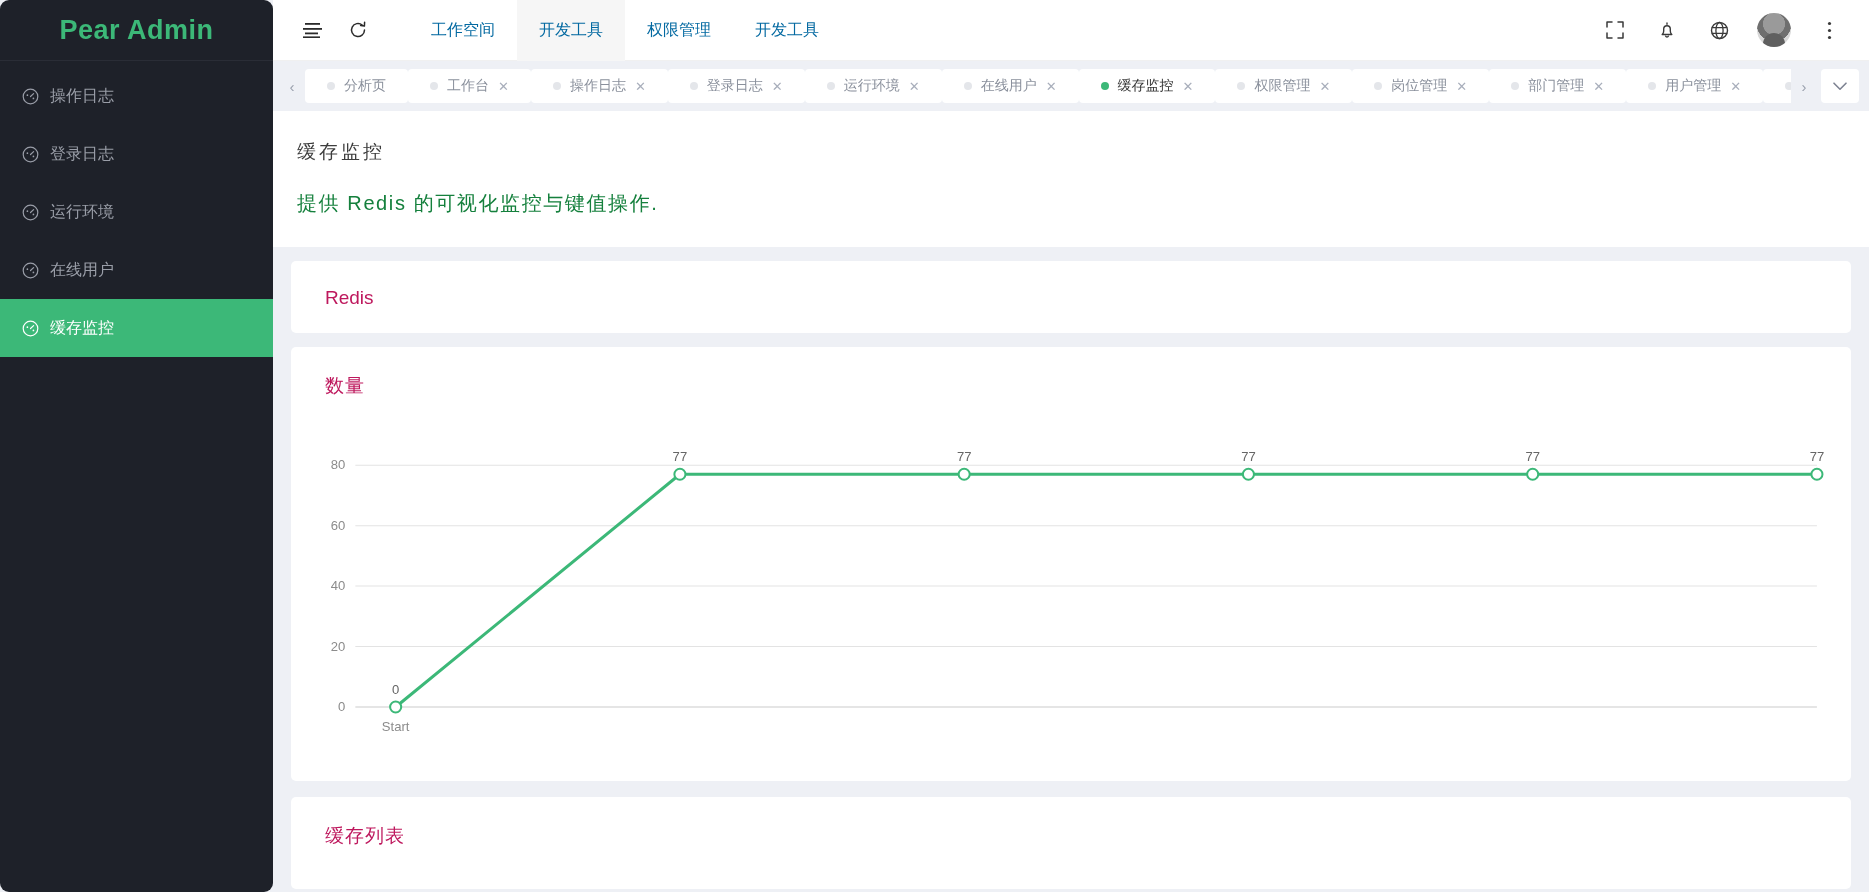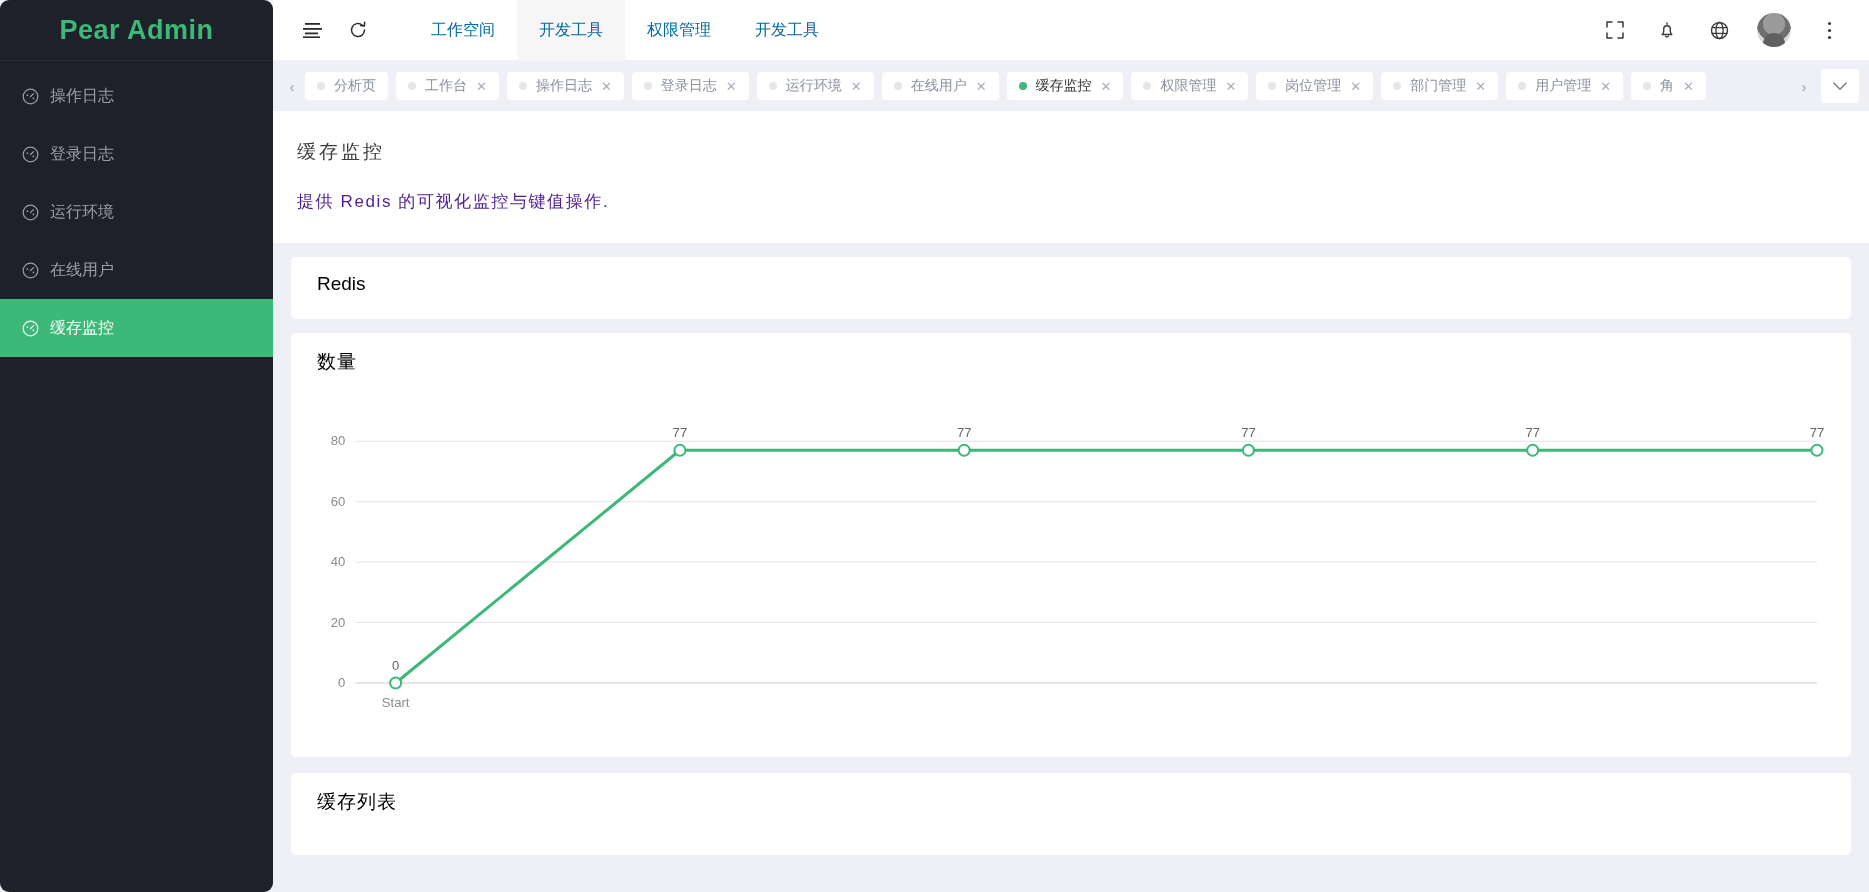--- a/index.html
+++ b/index.html
@@ -89,23 +89,23 @@
     padding: 0 0 0 6px;
     overflow: hidden;
   }
   .tab-arrow {
     width: 26px; height: 50px; flex: 0 0 26px;
     display: flex; align-items: center; justify-content: center;
     color: #9aa0ad; font-size: 15px; cursor: pointer; user-select: none;
   }
   .tabs { display: flex; align-items: center; flex: 1 1 auto; overflow: hidden; }
   .tab {
-    height: 28px; flex: 0 0 auto;
+    height: 34px; flex: 0 0 auto;
     background: #fff; border-radius: 4px;
-    margin-right: 8px; padding: 0 12px;
+    margin-right: 0; padding: 0 22px;
     display: flex; align-items: center;
     font-size: 14px; color: #8a909c; white-space: nowrap; cursor: pointer;
   }
   .tab .dot {
     width: 8px; height: 8px; border-radius: 50%;
     background: #e4e6ea; margin-right: 9px; flex: 0 0 8px;
   }
   .tab.active { color: #333; }
   .tab.active .dot { background: #3cb878; }
   .tab .x { margin-left: 9px; color: #a8aebb; font-size: 13px; }
@@ -121,30 +121,30 @@
   
   .content { flex: 1 1 auto; background: #eef0f5; overflow: hidden; }
 
   .page-head {
     background: #fff; padding: 28px 24px 30px 24px;
   }
   .page-title {
     font-size: 19px; color: #3d3d3d; letter-spacing: 3px; font-weight: normal;
   }
   .page-sub {
-    margin-top: 25px; font-size: 17px; color: #4c1d95; letter-spacing: 1.6px;
+    margin-top: 25px; font-size: 20px; color: #15803d; letter-spacing: 1.6px;
   }
 
   .card {
     background: #fff; border-radius: 5px;
     margin: 14px 18px 0 18px;
   }
   .card-title {
-    padding: 16px 26px 24px 26px;
-    font-size: 19px; color: #000000;
+    padding: 26px 26px 24px 26px;
+    font-size: 19px; color: #be185d; margin-left: 8px;
   }
   .card-title.cn { letter-spacing: 1px; }
 
   
   .chart-wrap { padding: 0 26px 28px 22px; position: relative; }
   .chart { position: relative; width: 100%; height: 330px; }
   .chart svg { display: block; width: 100%; height: 100%; }
   .bottom-card { margin: 16px 18px 0 18px; }
   .bottom-card .card-title { padding-bottom: 40px; }
 </style>

